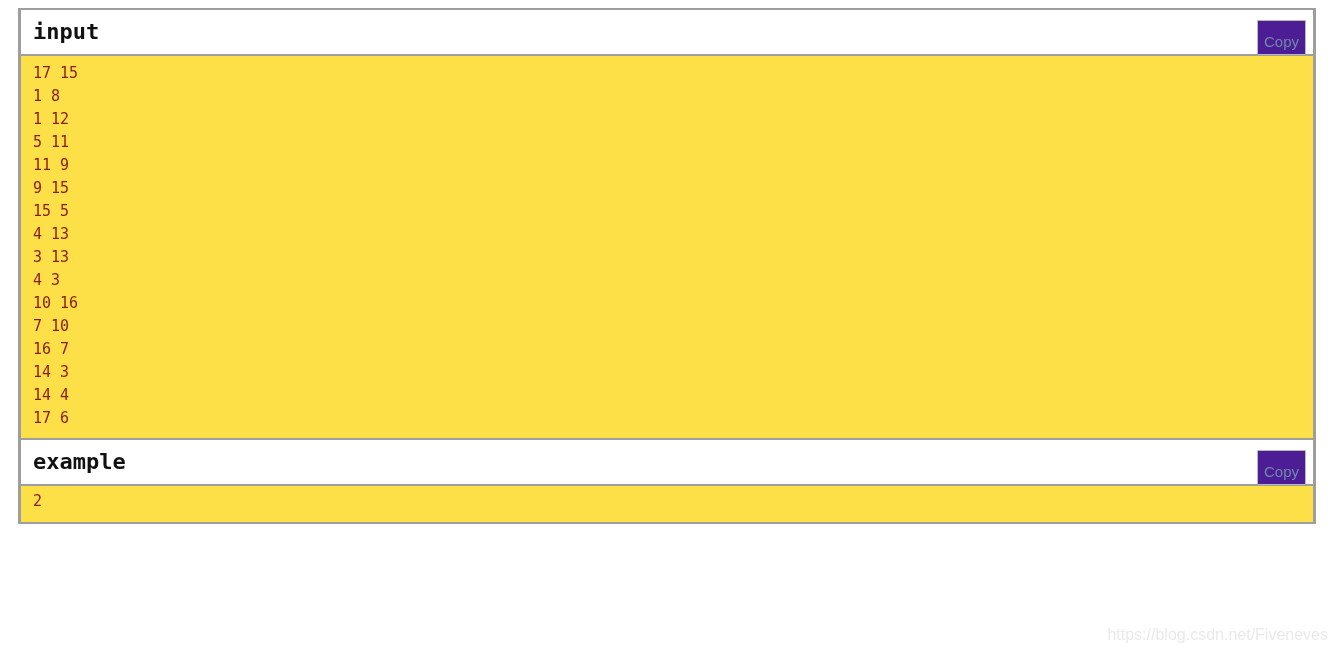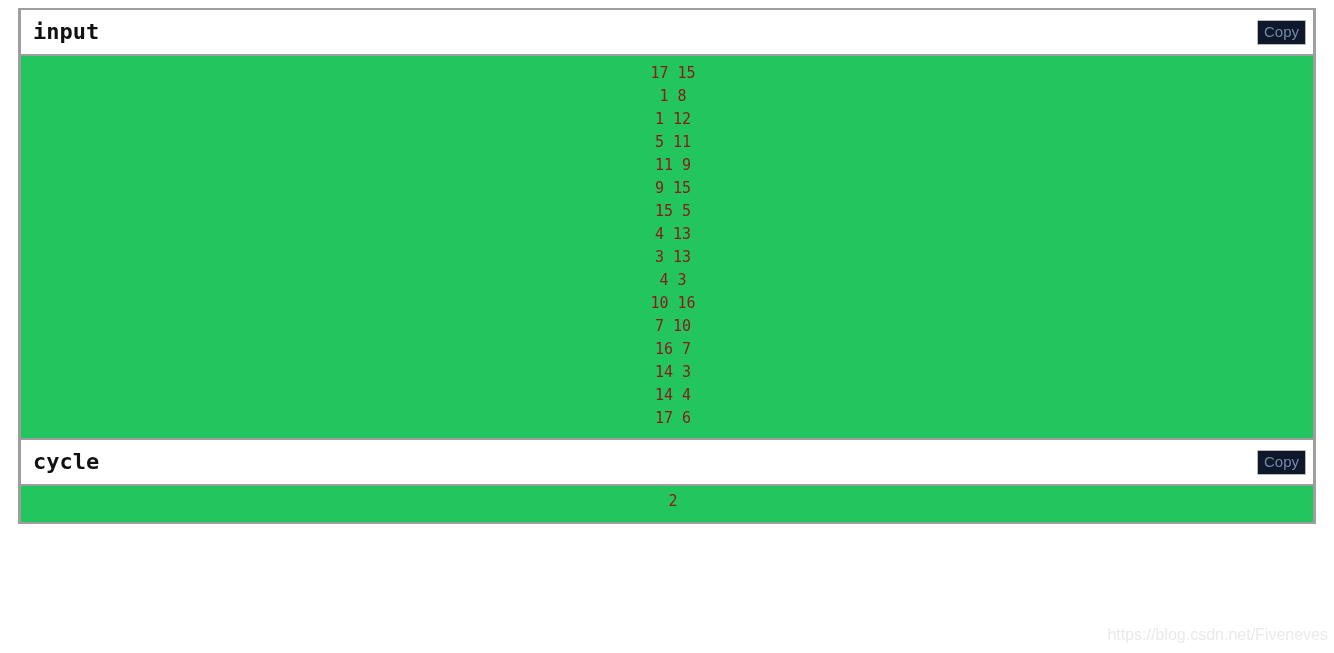--- a/index.html
+++ b/index.html
@@ -53,35 +53,34 @@
     line-height: 30px;
     color: #111111;
     letter-spacing: 0px;
   }
 
   .copy-btn {
     position: absolute;
     right: 7px;
     top: 10px;
     border: 1px solid #b9b9b9;
-    background: #0f172a;
+    background: #4c1d95;
     color: #6f8aa8;
     font-family: "Liberation Sans", sans-serif;
     font-size: 15px;
     line-height: 18px;
-    padding: 2px 6px 3px 6px;
+    padding: 12px 6px 3px 6px;
     border-radius: 1px;
     cursor: pointer;
   }
 
   .io-body {
-    background: #22c55e;
+    background: #fde047;
     padding: 6px 0 8px 0;
     border-bottom: 2px solid #9e9e9e;
-    text-align: center;
   }
   .io-body.last { border-bottom: none; }
 
   .io-body pre {
     margin: 0;
     padding: 0 0 0 12px;
     font-family: "DejaVu Sans Mono", "Liberation Mono", monospace;
     font-size: 15px;
     line-height: 23px;
     color: #8b1a1a;
@@ -159,21 +158,21 @@
 4 3
 10 16
 7 10
 16 7
 14 3
 14 4
 17 6</pre>
     </div>
 
     <div class="io-title">
-      <div class="io-title-text">cycle</div>
+      <div class="io-title-text">example</div>
       <button class="copy-btn">Copy</button>
     </div>
     <div class="io-body output-body last">
       <pre>2</pre>
     </div>
 
   </div>
 
 
   <div class="watermark">https://blog.csdn.net/Fiveneves</div>

